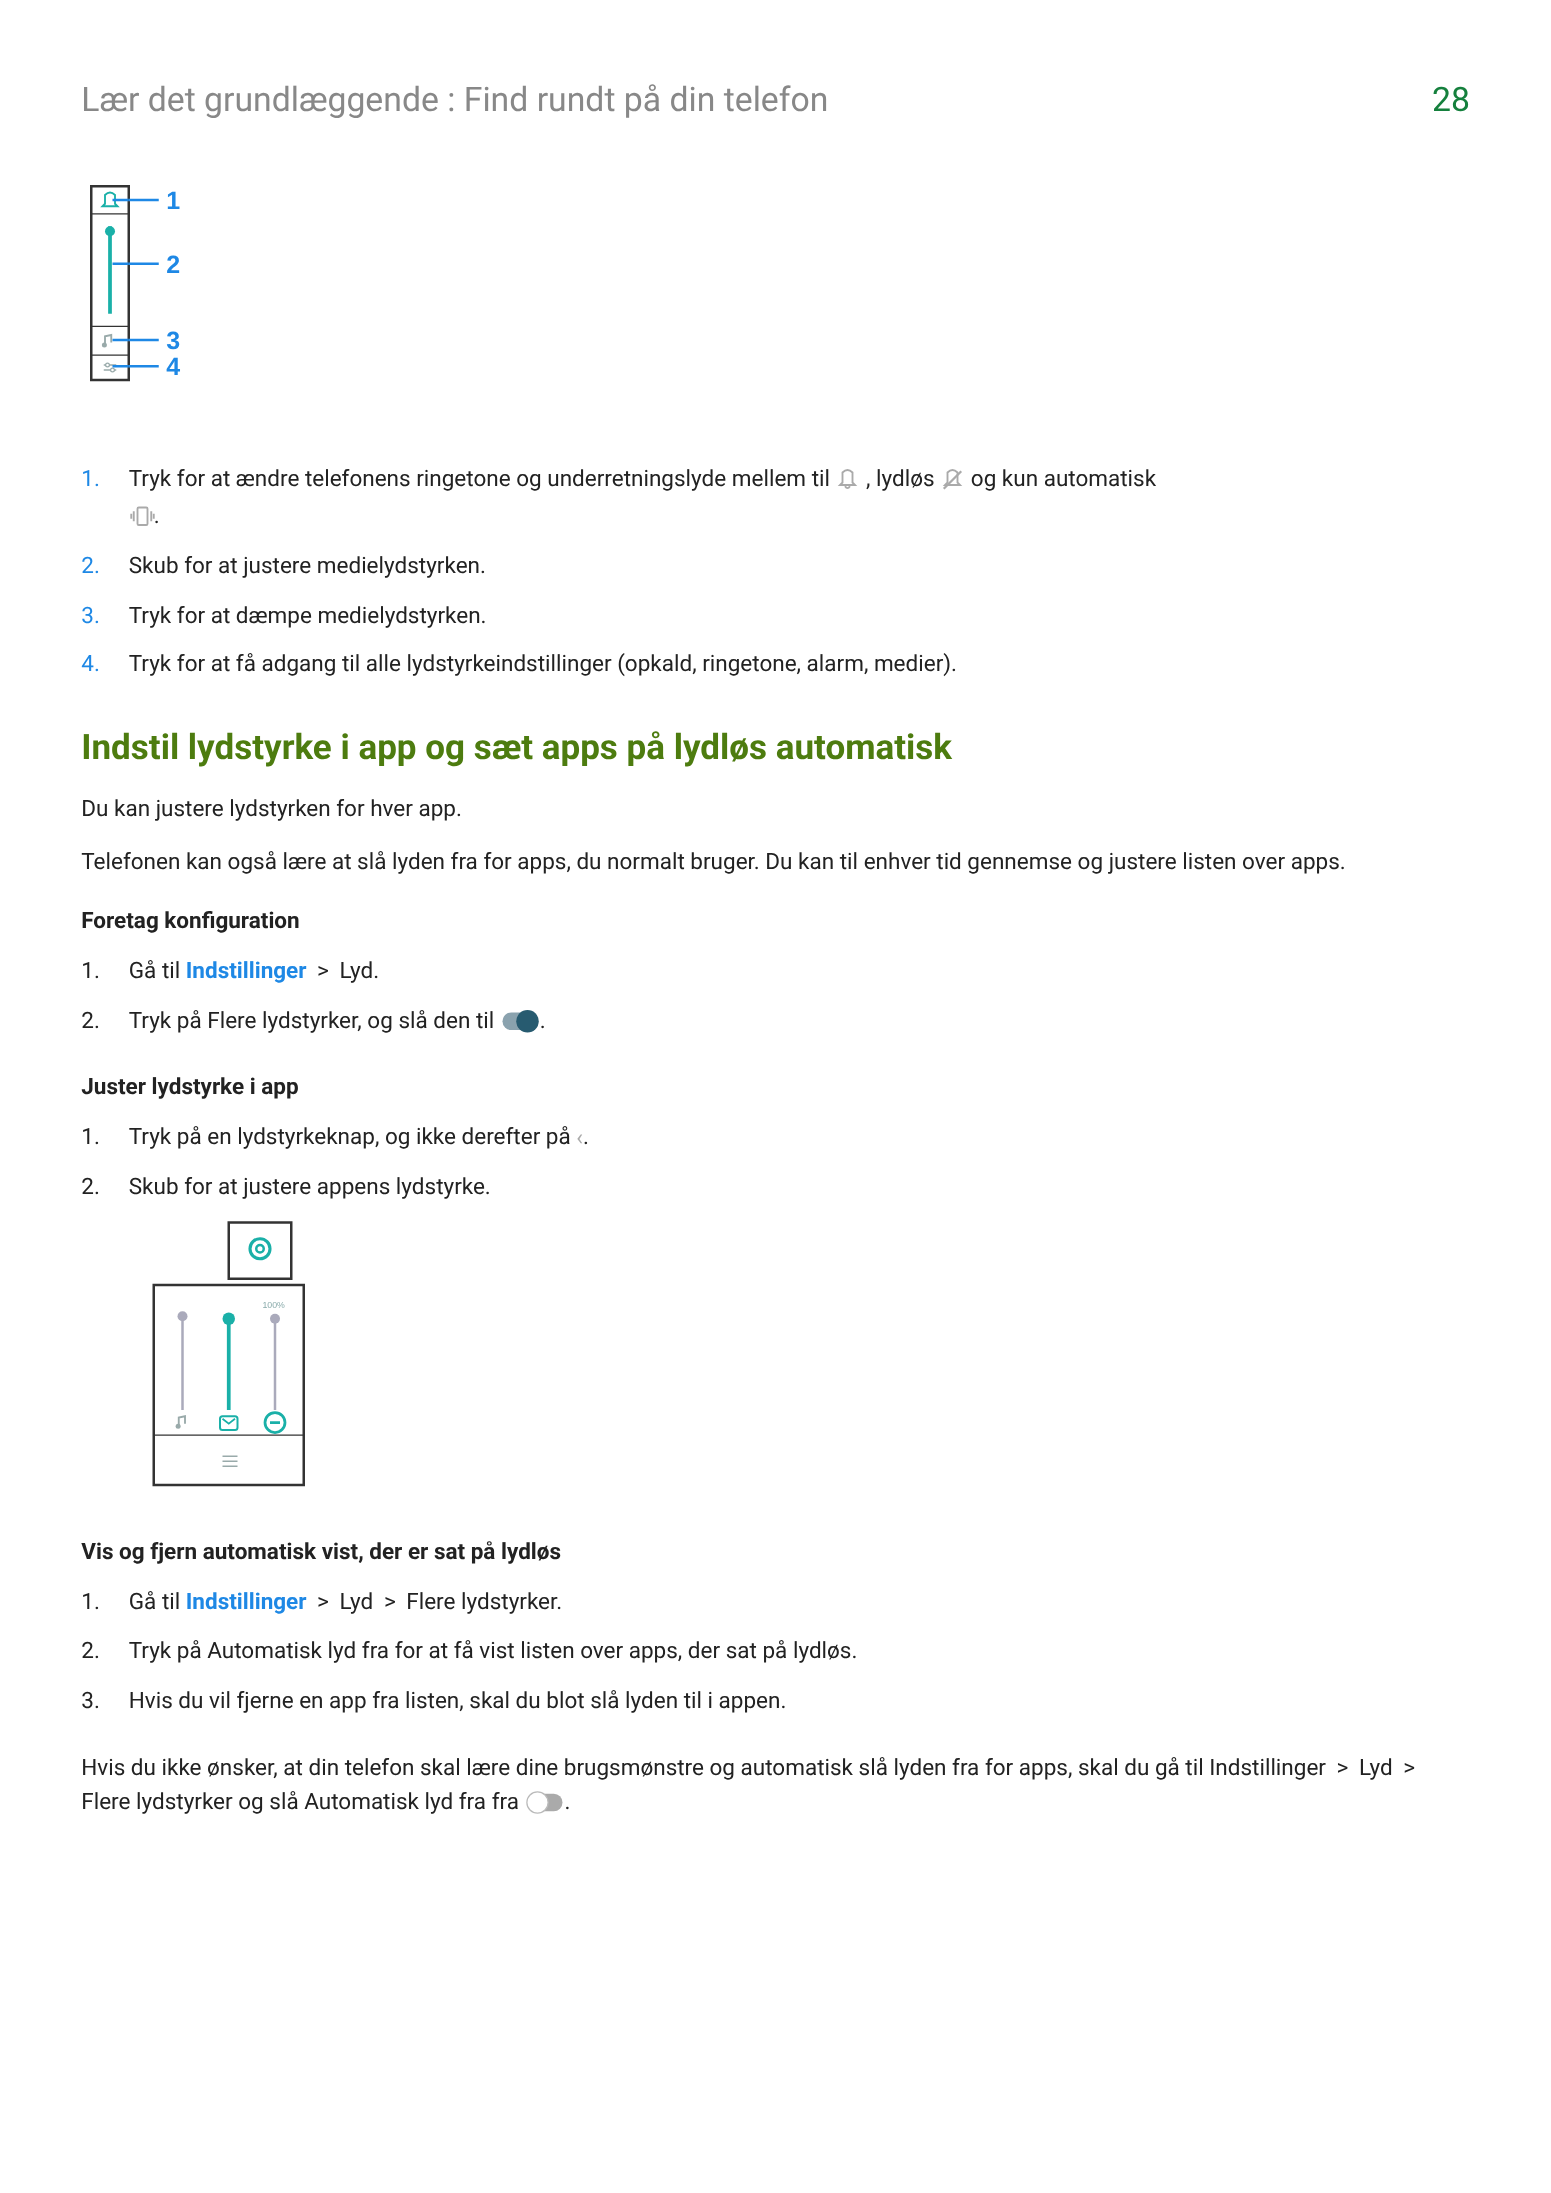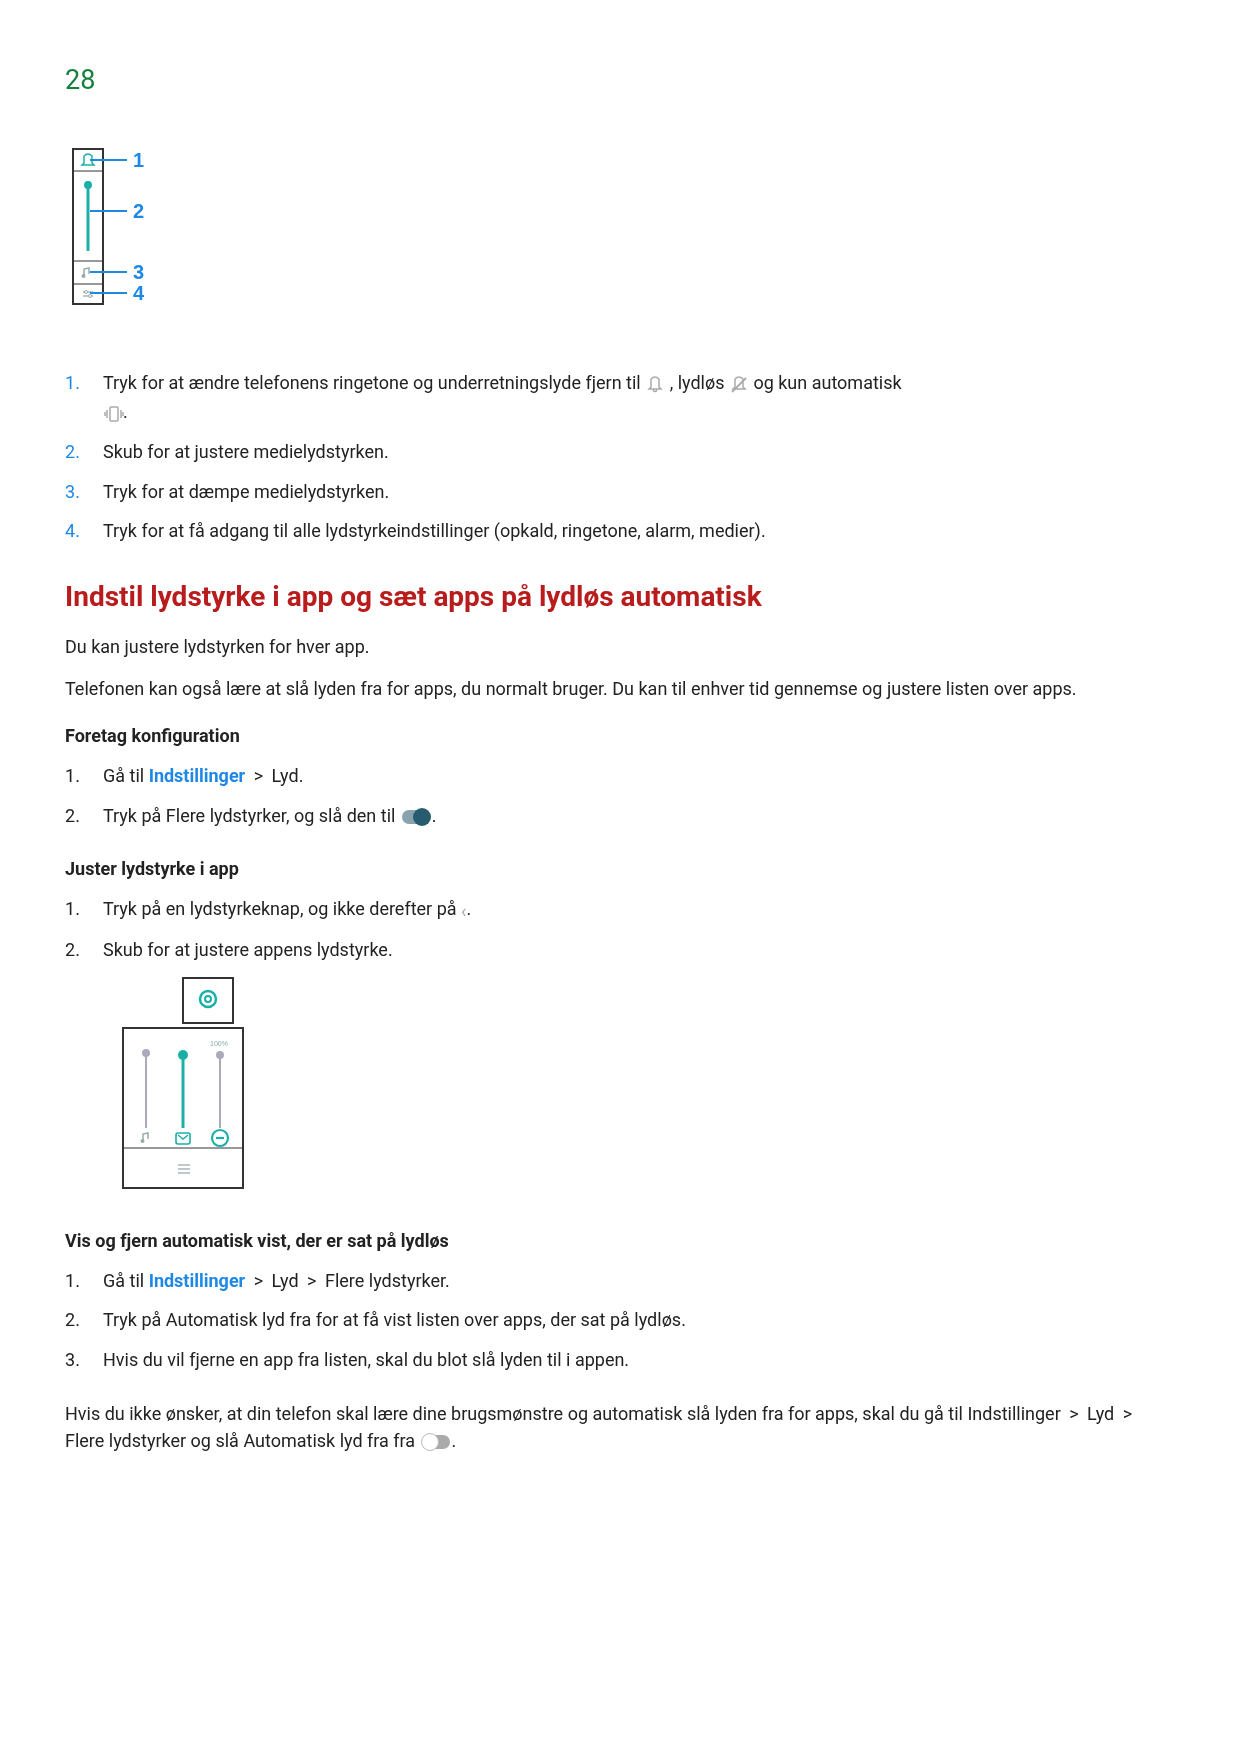--- a/index.html
+++ b/index.html
@@ -47,21 +47,21 @@
       position: absolute;
       left: 0;
     }
     .ol-blue > li::before {
       color: #1e88e5;
     }
     h2 {
       font-size: 28px;
       font-weight: 700;
       margin: 30px 0 15px;
-      color: #b91c1c;
+      color: #4d7c0f;
     }
     p {
       margin: 0 0 15px;
     }
     .strong { font-weight: 400; }
     .link {
       color: #1e88e5;
       font-weight: 700;
     }
     .sub-heading {
@@ -127,20 +127,21 @@
       margin: 0 4px;
     }
     .img-illustration2 {
       margin: 8px 0 25px 15px;
     }
   </style>
 </head>
 <body>
 
 <div class="header">
+  <span>Lær det grundlæggende : Find rundt på din telefon</span>
   <span class="page-num">28</span>
 </div>
 
 <div class="diagram">
 <svg width="100" height="170" viewBox="0 0 100 170">
 
   <rect x="8" y="8" width="30" height="155" fill="#fff" stroke="#333" stroke-width="2"></rect>
   <line x1="8" y1="30" x2="38" y2="30" stroke="#333" stroke-width="1"></line>
   <line x1="8" y1="120" x2="38" y2="120" stroke="#333" stroke-width="1"></line>
   <line x1="8" y1="143" x2="38" y2="143" stroke="#333" stroke-width="1"></line>
@@ -168,21 +169,21 @@
   <line x1="38" y1="152" x2="25" y2="152" stroke="#1e88e5" stroke-width="2"></line>
   <text x="68" y="26" fill="#1e88e5" font-size="20" font-weight="700" font-family="sans-serif">1</text>
   <text x="68" y="77" fill="#1e88e5" font-size="20" font-weight="700" font-family="sans-serif">2</text>
   <text x="68" y="138" fill="#1e88e5" font-size="20" font-weight="700" font-family="sans-serif">3</text>
   <text x="68" y="159" fill="#1e88e5" font-size="20" font-weight="700" font-family="sans-serif">4</text>
 </svg>
 </div>
 
 <ol class="ol-custom ol-blue">
   <li>
-    <span>Tryk for at ændre telefonens ringetone og underretningslyde fjern til </span>
+    <span>Tryk for at ændre telefonens ringetone og underretningslyde mellem til </span>
     <span class="inline-icon">
       <svg width="20" height="20" viewBox="0 0 20 20">
           <path d="M6 4 q4 -4 8 0 v8 l2 2 h-12 l2 -2 z M8 15 q2 3 4 0" fill="none" stroke="#aaa" stroke-width="1.5"></path>
         </svg>
     </span>
     <span>, lydløs </span>
     <span class="inline-icon">
       <svg width="20" height="20" viewBox="0 0 20 20">
           <path d="M6 4 q4 -4 8 0 v8 l2 2 h-12 l2 -2 z" fill="none" stroke="#aaa" stroke-width="1.5"></path>
           <line x1="3" y1="17" x2="17" y2="3" stroke="#aaa" stroke-width="1.8"></line>

